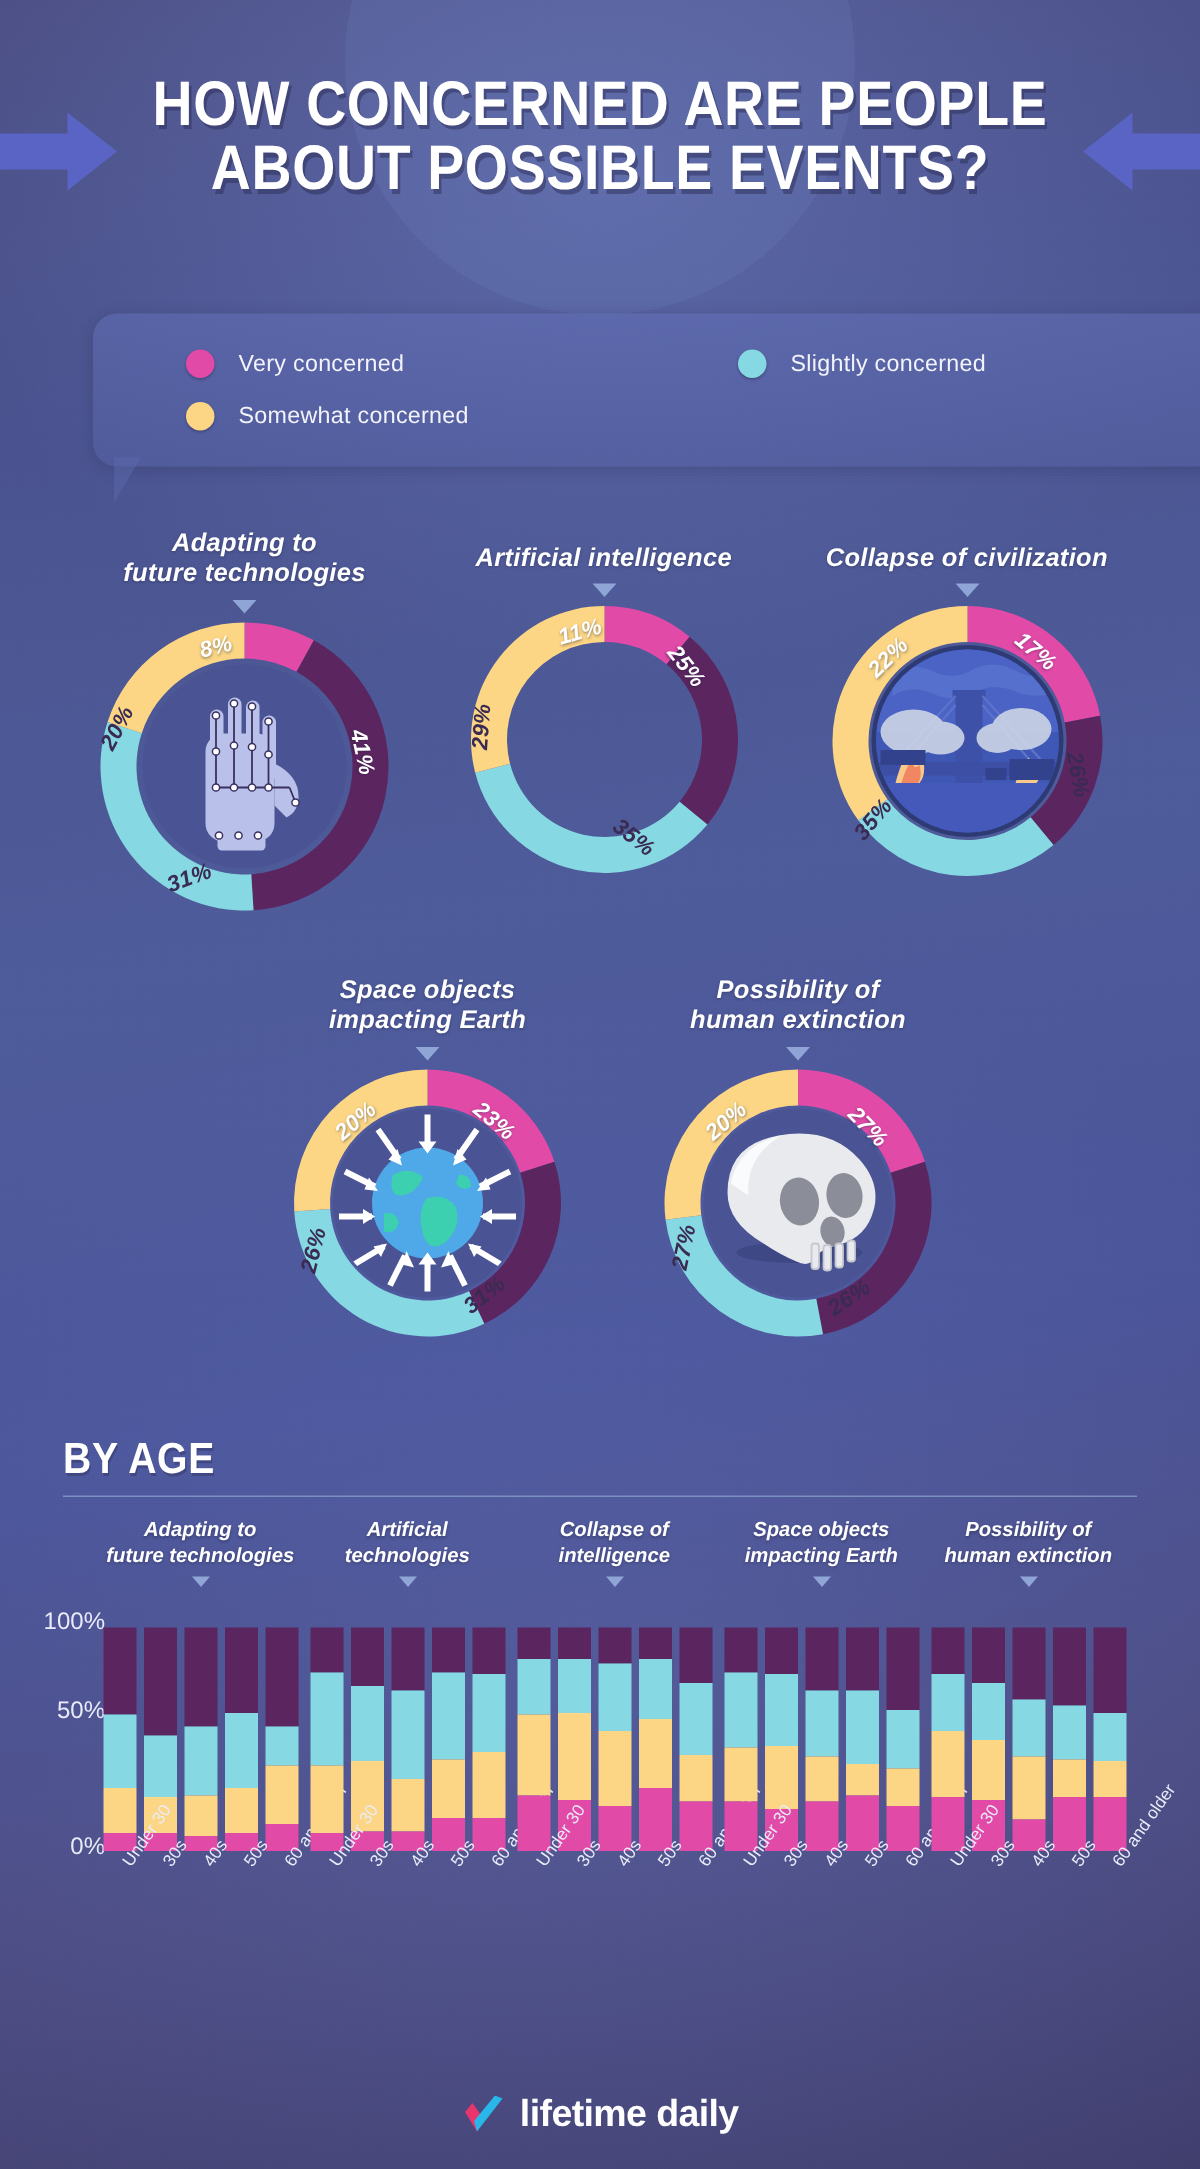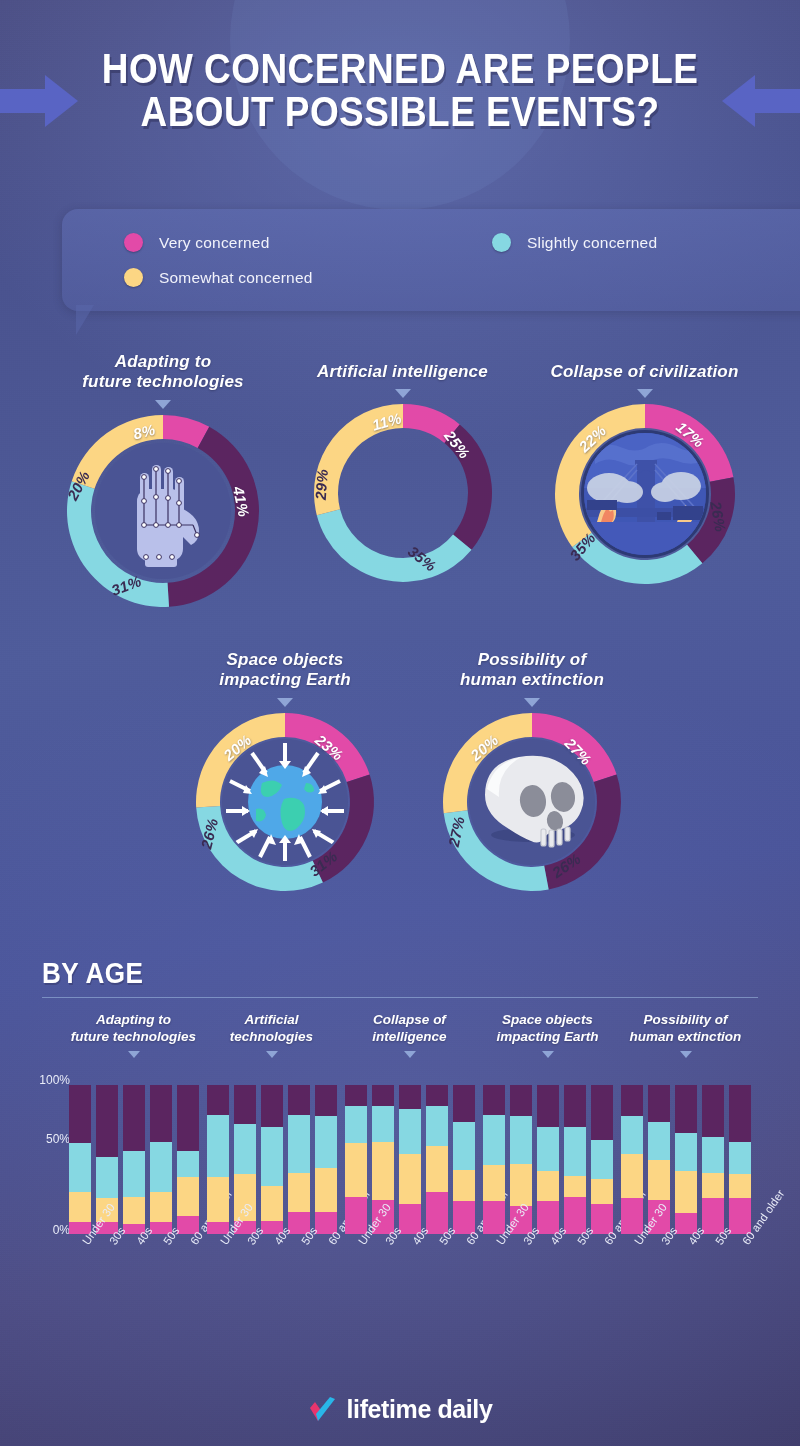--- a/index.html
+++ b/index.html
@@ -124,21 +124,21 @@
   .bar { width: 22px; height: 149px; display: flex; flex-direction: column-reverse; }
   .seg { width: 100%; }
   .xlabels { position: absolute; left: 0; top: 226px; width: 135px; display: flex; gap: 5px; justify-content: center; }
   .xlab-slot { width: 22px; position: relative; height: 10px; }
   .xlab {
     position: absolute; left: 11px; top: 2px;
     transform: rotate(-55deg); transform-origin: left top;
     color: #e9ecf8; font-size: 11.5px; white-space: nowrap;
   }
   .yaxis { position: absolute; left: 18px; top: 1073px; width: 52px; height: 165px; }
-  .ytick { position: absolute; right: 0; color: #e9ecf8; font-size: 12px; }
+  .ytick { position: absolute; right: 0; color: #e9ecf8; font-size: 16px; }
 
   
   .footer {
     position: absolute; left: 0; bottom: 22px; width: 100%;
     display: flex; align-items: center; justify-content: center; gap: 9px;
   }
   .logo-check { width: 30px; height: 26px; flex: none; }
   .logo-text {
     color: #fff; font-weight: 700; font-size: 25px; letter-spacing: -0.4px;
   }

